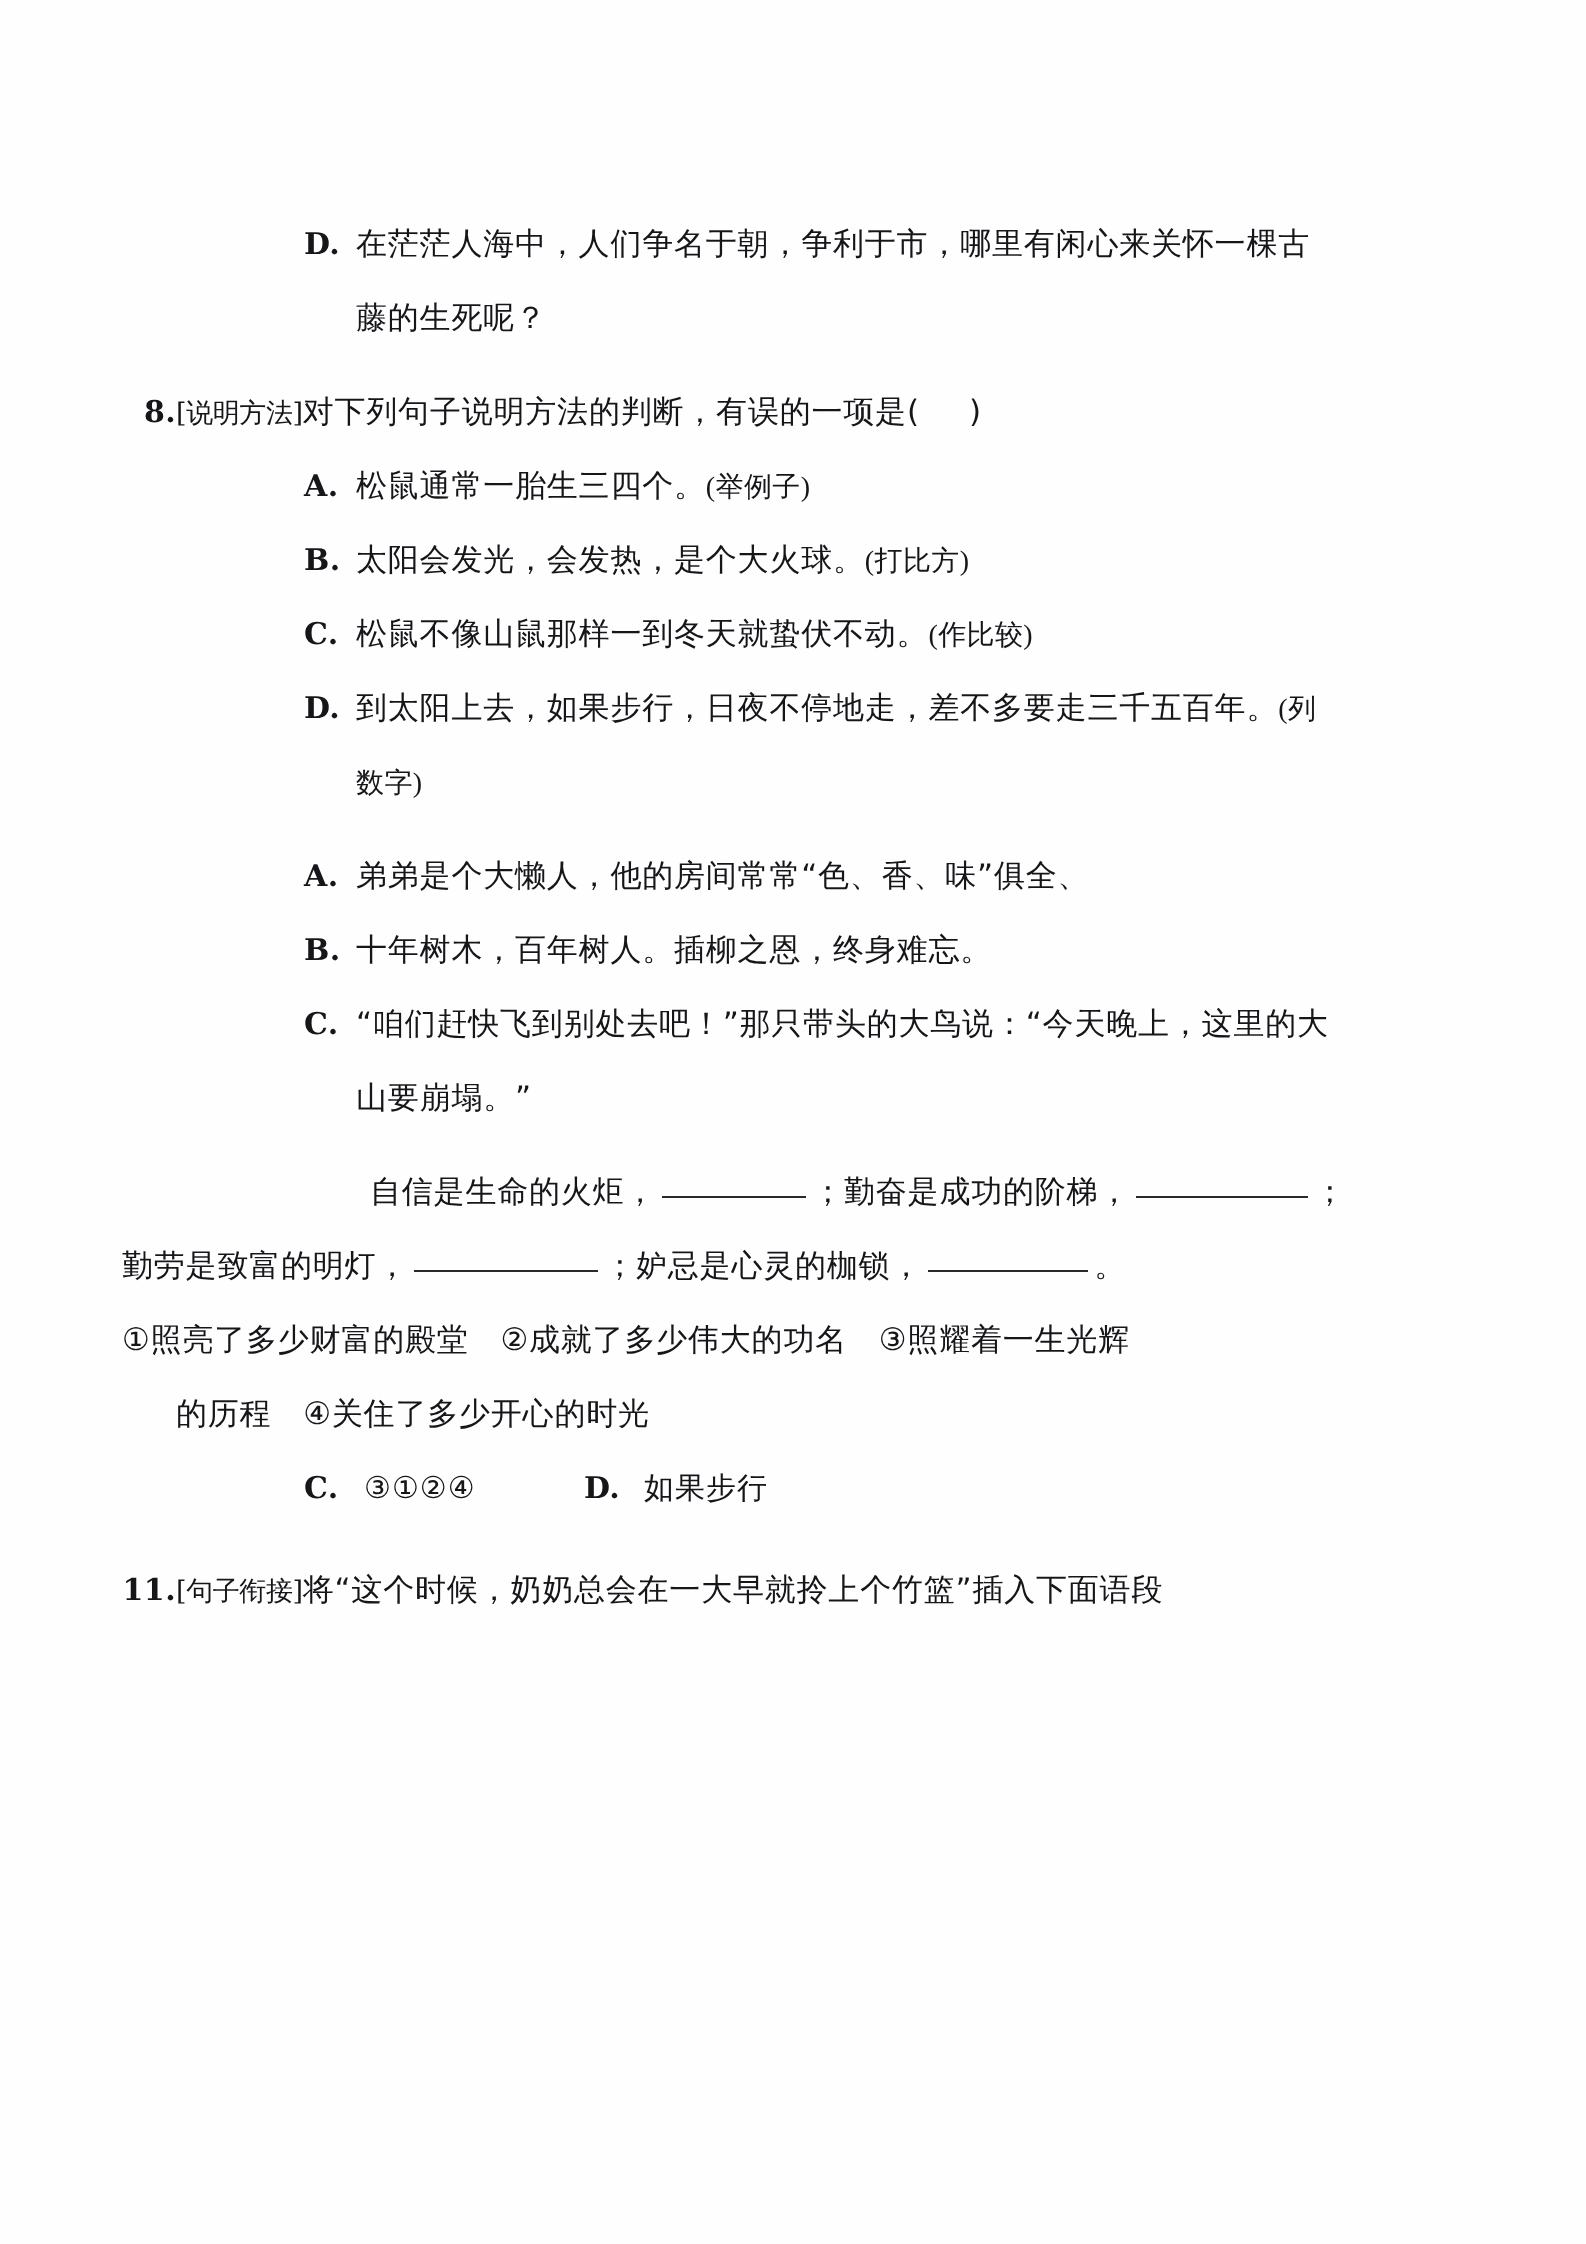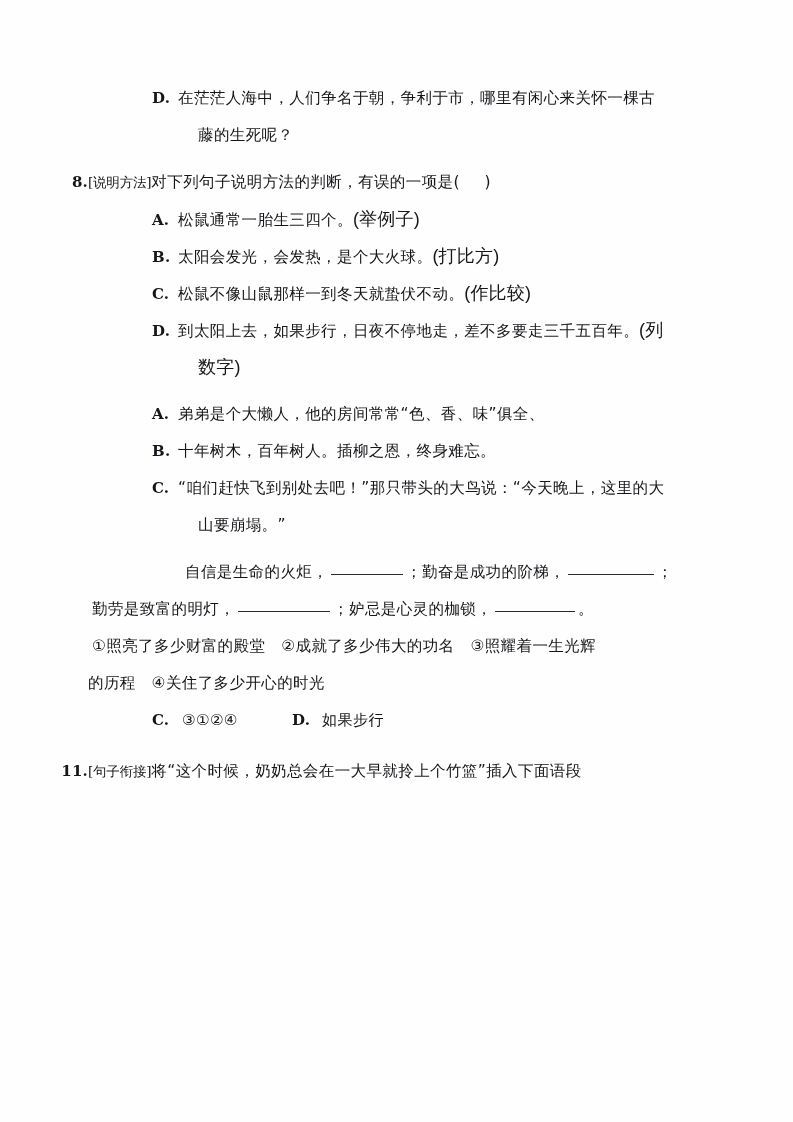--- a/index.html
+++ b/index.html
@@ -21,40 +21,40 @@
   
   .scan-tint {
     position: absolute;
     inset: 0;
     background: #fefefe;
     pointer-events: none;
   }
   .content {
     position: absolute;
     left: 0;
-    top: 80px;
+    top: 104px;
     width: 793px;
   }
 
   .q-block { margin: 0; }
 
   .line {
     position: relative;
     line-height: 37px;
     height: 37px;
     white-space: nowrap;
     font-size: 15.5px;
     letter-spacing: 0.2px;
   }
 
   
   .lvl-num   { padding-left: 88px; }   
   .lvl-opt   { padding-left: 152px; }   
-  .lvl-cont  { padding-left: 178px; margin-left: 20px; }   
-  .lvl-para  { padding-left: 92px; }
+  .lvl-cont  { padding-left: 178px; }   
+  .lvl-para  { padding-left: 61px; }
   .lvl-para-indent { padding-left: 185px; }
 
   .num {
     display: inline-block;
     width: 26px;
     text-align: right;
     margin-left: -26px;
     font-family: "DejaVu Serif", "Liberation Serif", serif;
     font-weight: 600;
     font-size: 15px;
@@ -74,22 +74,22 @@
   .tag {
     font-size: 13.5px;
     letter-spacing: -0.2px;
   }
   .cn {
     font-family: "DejaVu Sans", "Liberation Sans", sans-serif;
     font-size: 15.5px;
     letter-spacing: 0.4px;
   }
   .cn-small {
-    font-family: Liberation Sans, sans-serif;
-    font-size: 18px;
+    font-family: Liberation Serif, serif;
+    font-size: 14px;
     letter-spacing: 0.2px;
   }
   .paren-blank {
     letter-spacing: 0;
   }
 
   
   .blank {
     display: inline-block;
     border-bottom: 1px solid #2a2a2e;

